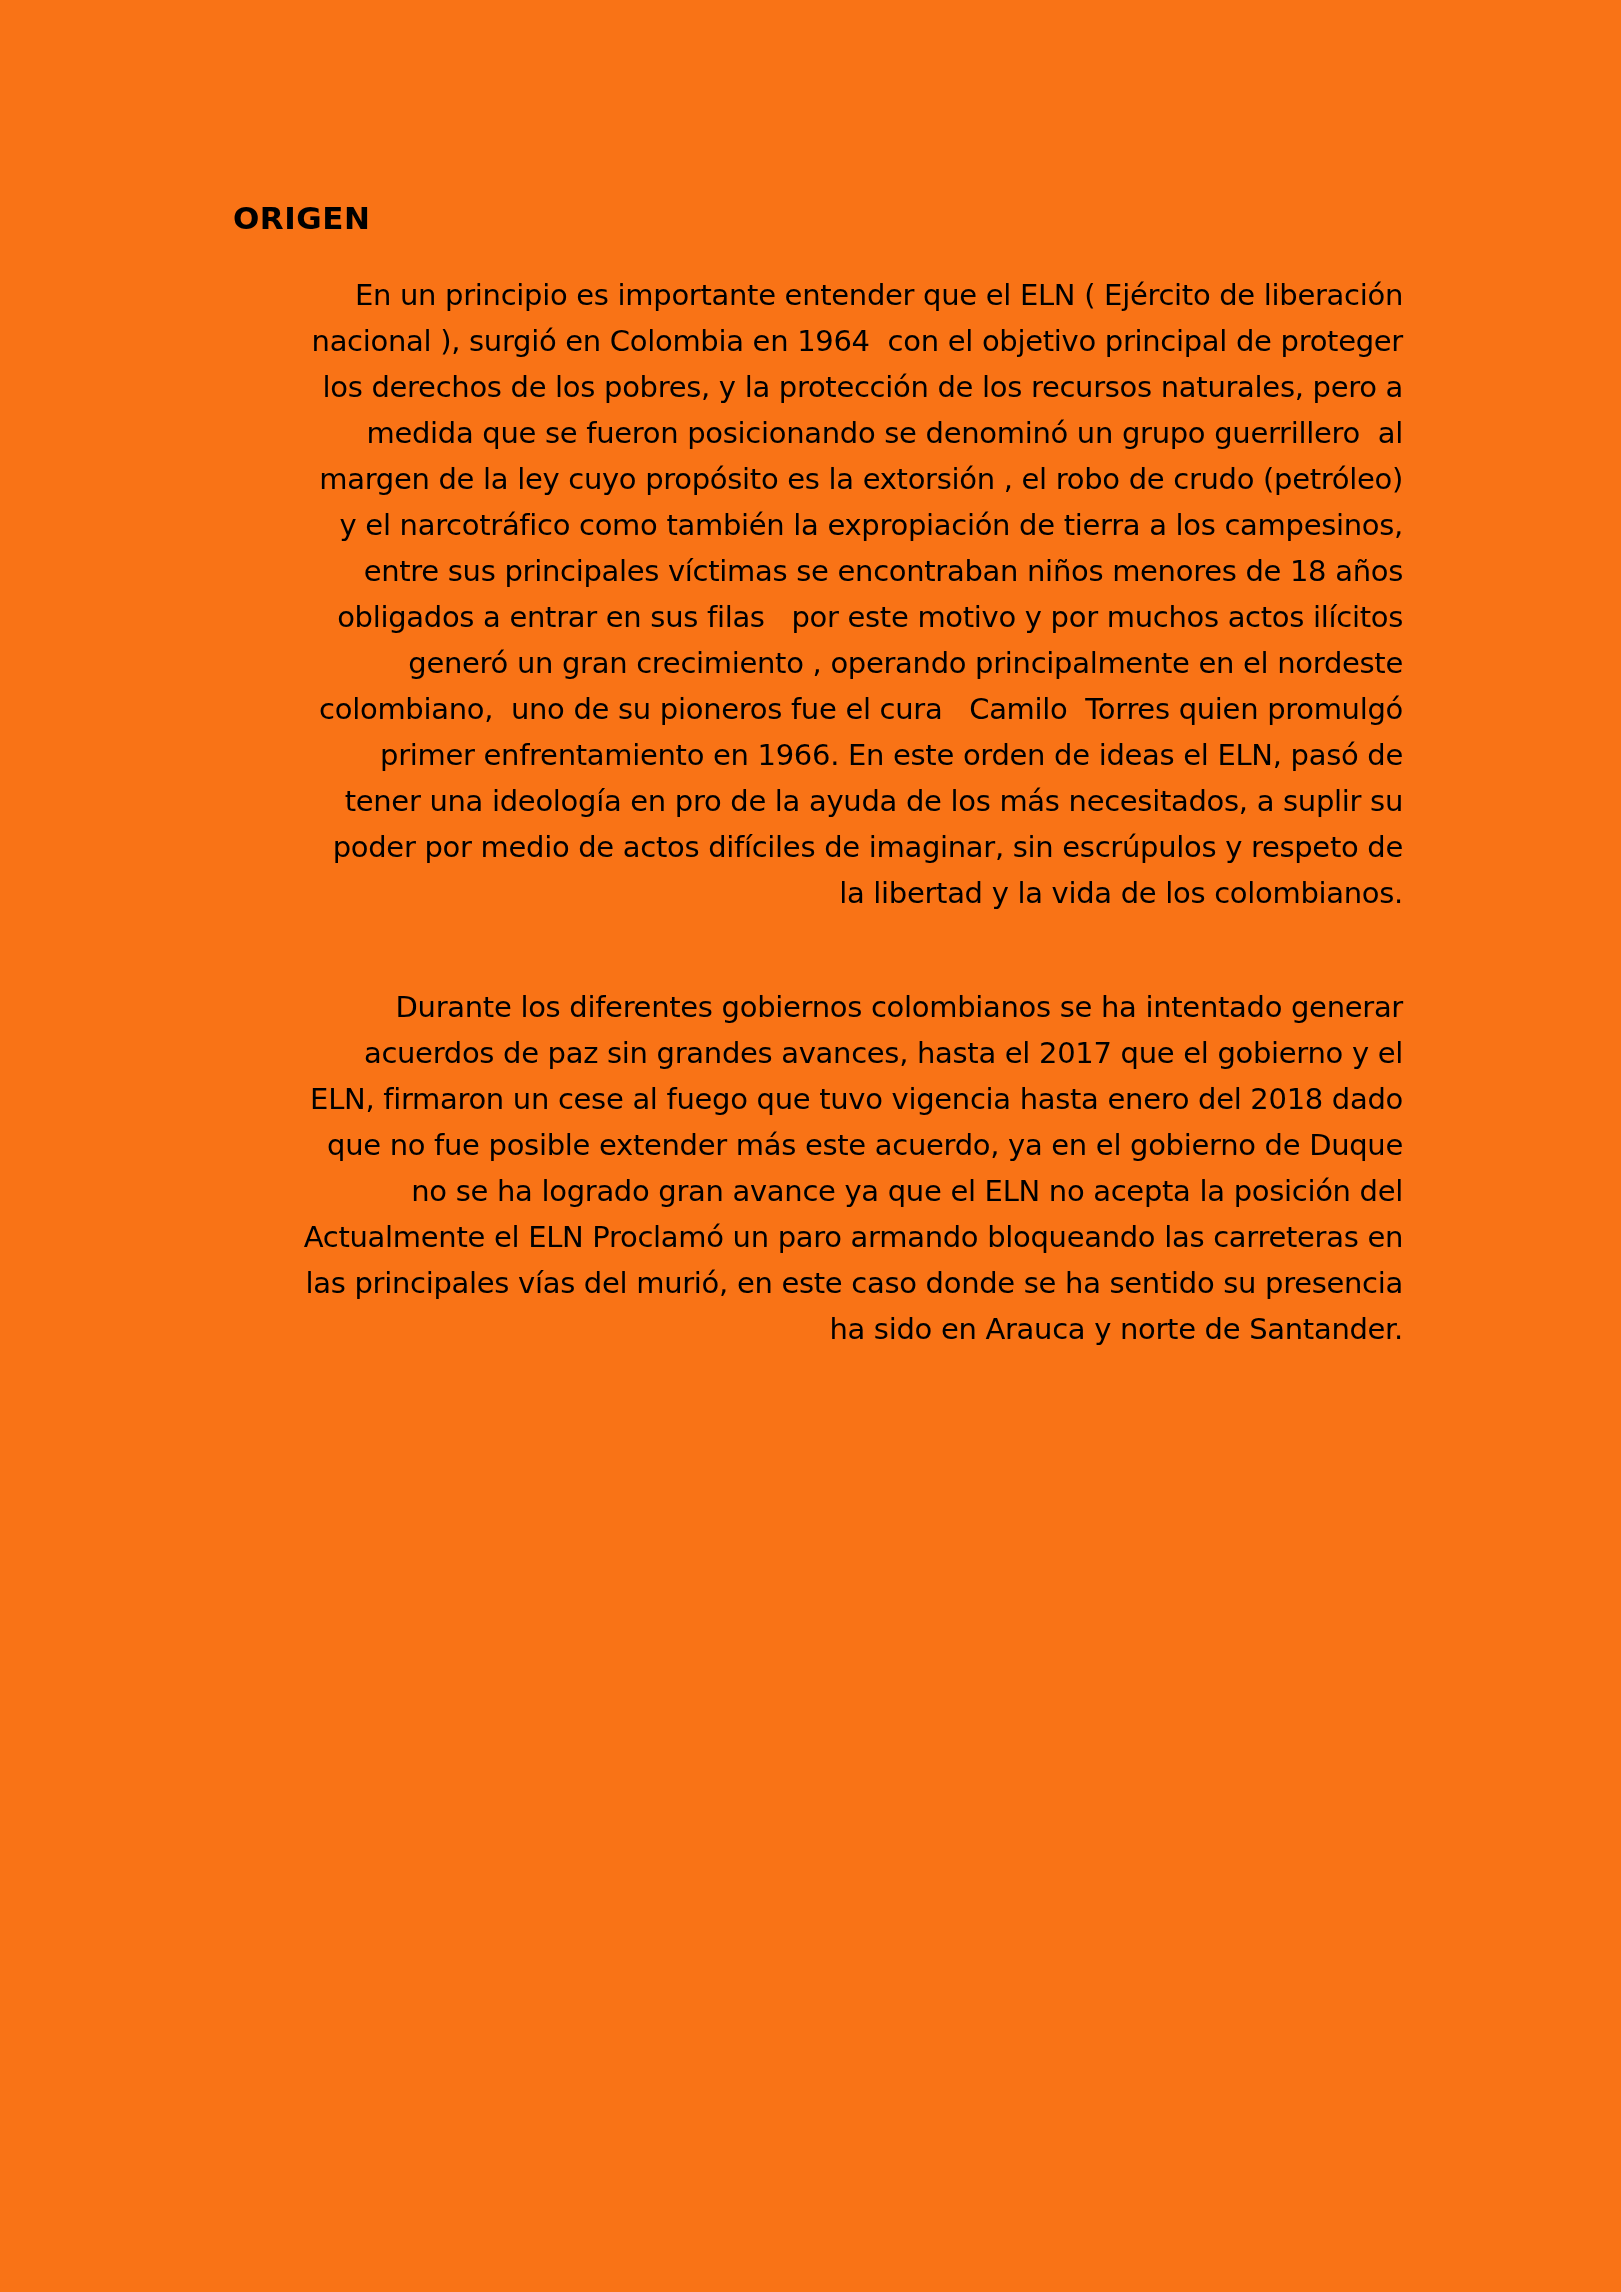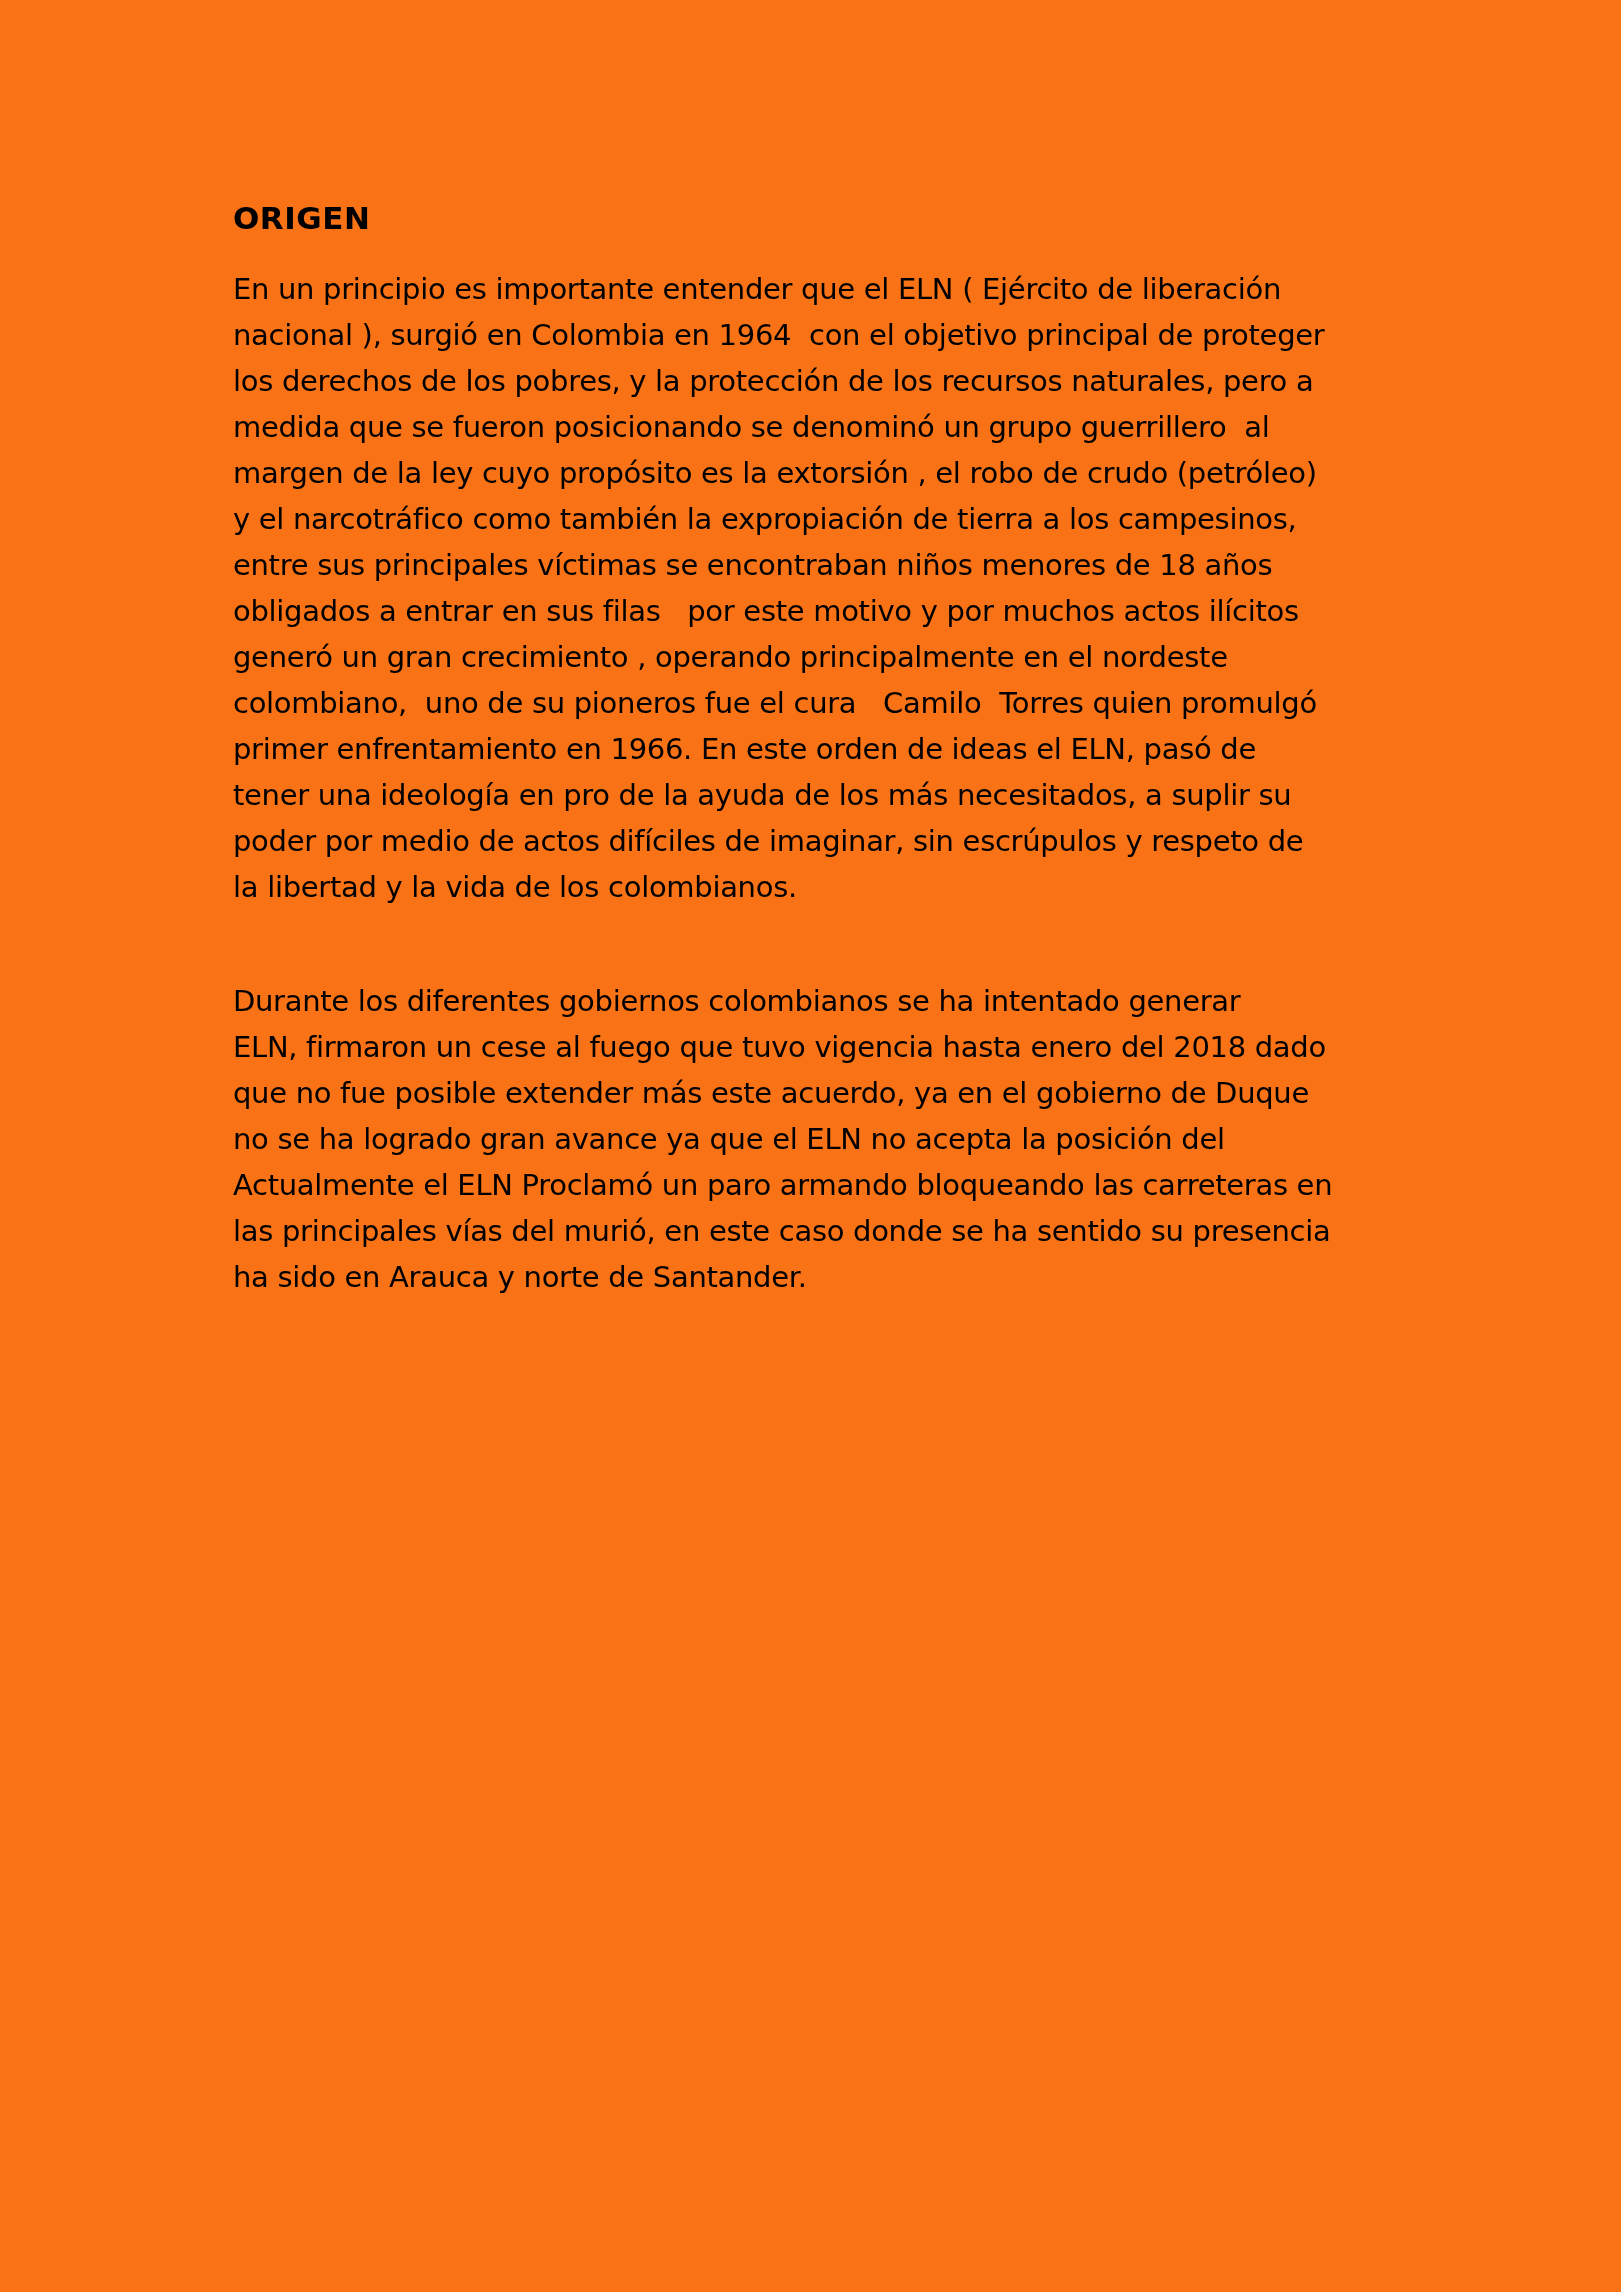--- a/index.html
+++ b/index.html
@@ -27,21 +27,22 @@
     letter-spacing: 0.5px;
     white-space: pre;
   }
   .doc-body {
     position: absolute;
     left: 233px;
     top: 266px;
     width: 1176px;
   }
   .para {
-    margin: 0;
+    margin: 6px;
+    text-align: right;
   }
   .para + .para {
     margin-top: 68px;
   }
   .line {
     font-size: 29px;
     line-height: 46px;
     letter-spacing: -0.3px;
     white-space: pre;
   }
@@ -63,20 +64,21 @@
         <div class="line">obligados a entrar en sus filas   por este motivo y por muchos actos ilícitos</div>
         <div class="line">generó un gran crecimiento , operando principalmente en el nordeste</div>
         <div class="line">colombiano,  uno de su pioneros fue el cura   Camilo  Torres quien promulgó</div>
         <div class="line">primer enfrentamiento en 1966. En este orden de ideas el ELN, pasó de</div>
         <div class="line">tener una ideología en pro de la ayuda de los más necesitados, a suplir su</div>
         <div class="line">poder por medio de actos difíciles de imaginar, sin escrúpulos y respeto de</div>
         <div class="line">la libertad y la vida de los colombianos.</div>
       </div>
       <div class="para">
         <div class="line">Durante los diferentes gobiernos colombianos se ha intentado generar</div>
+        <div class="line">acuerdos de paz sin grandes avances, hasta el 2017 que el gobierno y el</div>
         <div class="line">ELN, firmaron un cese al fuego que tuvo vigencia hasta enero del 2018 dado</div>
         <div class="line">que no fue posible extender más este acuerdo, ya en el gobierno de Duque</div>
         <div class="line">no se ha logrado gran avance ya que el ELN no acepta la posición del</div>
         <div class="line">Actualmente el ELN Proclamó un paro armando bloqueando las carreteras en</div>
         <div class="line">las principales vías del murió, en este caso donde se ha sentido su presencia</div>
         <div class="line">ha sido en Arauca y norte de Santander.</div>
       </div>
     </div>
 </div>
 

